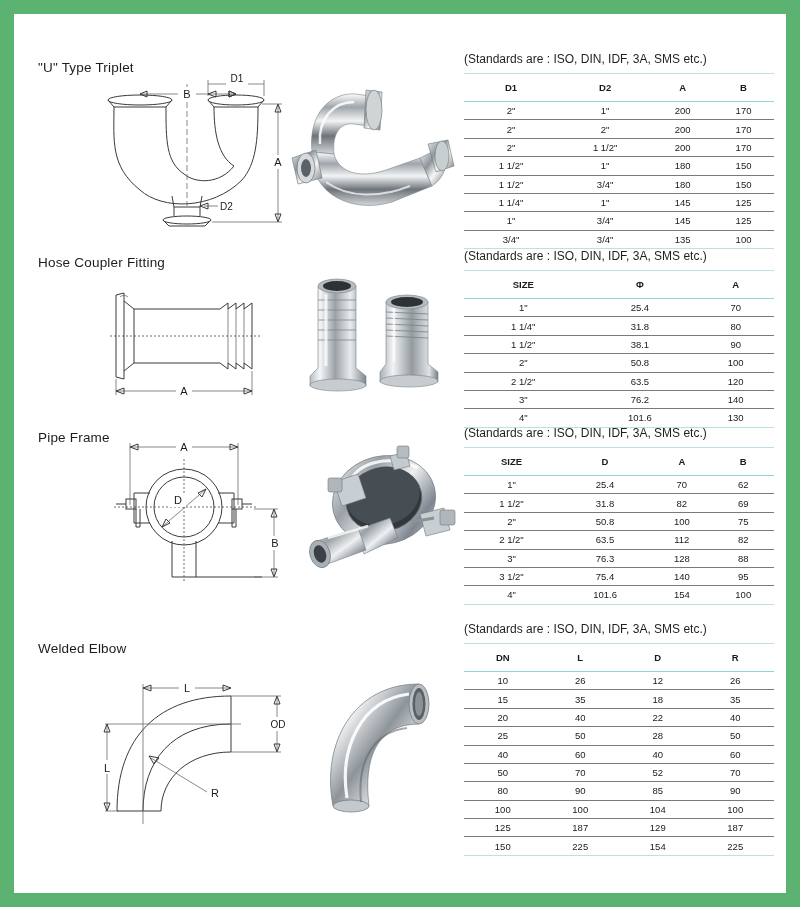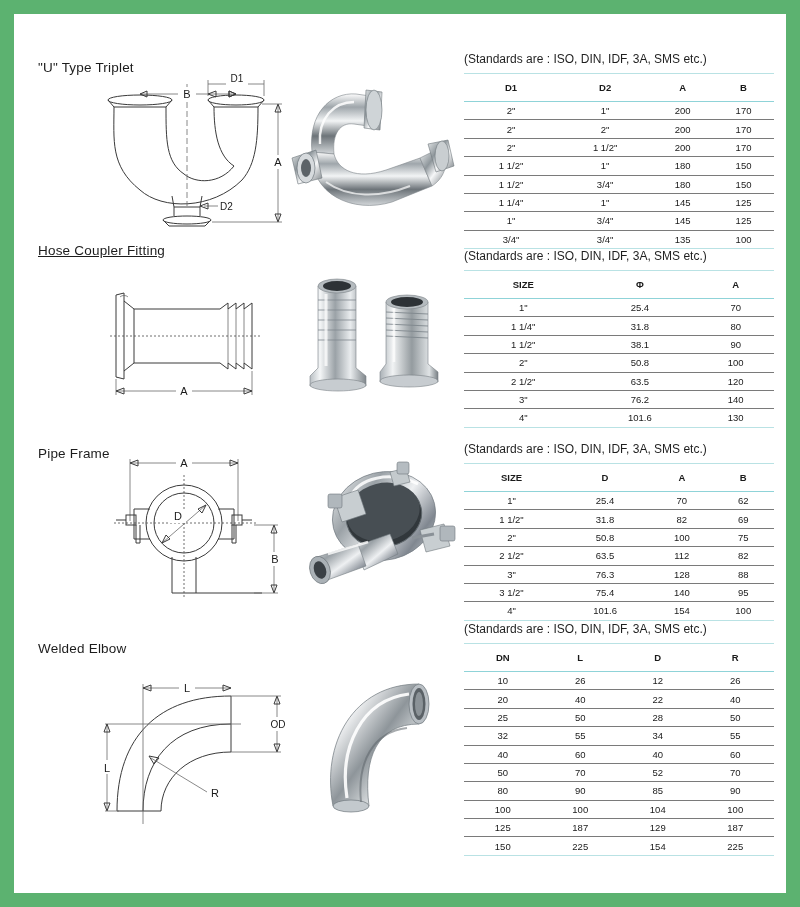--- a/index.html
+++ b/index.html
@@ -260,21 +260,21 @@
                 <td>135</td>
                 <td>100</td>
               </tr>
       </tbody>
     </table>
   </div>
 </div>
 
 <div class="section" style="top:205px;height:190px;">
 
-  <div class="sec-title" style="left:24px;top:24px;text-decoration:underline;">Hose Coupler Fitting</div>
+  <div class="sec-title" style="left:24px;top:36px;">Hose Coupler Fitting</div>
 
   <div class="drawing" style="left:88px;top:62px;">
     <svg width="200" height="125" viewBox="0 0 200 125">
 
       <path class="dl" d="M14 14 L14 96"></path>
       <path class="dl" d="M14 14 L22 12 L22 98 L14 96"></path>
       <path class="dl" d="M22 20 L32 28 L32 82 L22 90"></path>
 
       <path class="dl" d="M32 28 L118 28"></path>
       <path class="dl" d="M32 82 L118 82"></path>
@@ -382,21 +382,21 @@
         <tr>
                 <td>4"</td>
                 <td>101.6</td>
                 <td>130</td>
               </tr>
       </tbody>
     </table>
   </div>
 </div>
 
-<div class="section" style="top:395px;height:195px;">
+<div class="section" style="top:379px;height:195px;">
 
   <div class="sec-title" style="left:24px;top:37px;">Pipe Frame</div>
 
   <div class="drawing" style="left:90px;top:38px;">
     <svg width="200" height="160" viewBox="0 0 200 160">
 
       <line class="dl-thin" x1="26" y1="16" x2="134" y2="16"></line>
       <line class="dl-thin" x1="26" y1="12" x2="26" y2="74"></line>
       <line class="dl-thin" x1="134" y1="12" x2="134" y2="74"></line>
       <path class="dl" d="M26 16 L34 13 L34 19 Z" fill="#3a3a3a"></path>
@@ -616,38 +616,38 @@
       </tr>
             </thead>
       <tbody>
         <tr>
                 <td>10</td>
                 <td>26</td>
                 <td>12</td>
                 <td>26</td>
               </tr>
         <tr>
+                <td>15</td>
+                <td>35</td>
+                <td>18</td>
+                <td>35</td>
+              </tr>
+        <tr>
                 <td>20</td>
                 <td>40</td>
                 <td>22</td>
                 <td>40</td>
               </tr>
         <tr>
                 <td>25</td>
                 <td>50</td>
                 <td>28</td>
                 <td>50</td>
               </tr>
         <tr>
-                <td>32</td>
-                <td>55</td>
-                <td>34</td>
-                <td>55</td>
-              </tr>
-        <tr>
                 <td>40</td>
                 <td>60</td>
                 <td>40</td>
                 <td>60</td>
               </tr>
         <tr>
                 <td>50</td>
                 <td>70</td>
                 <td>52</td>
                 <td>70</td>

